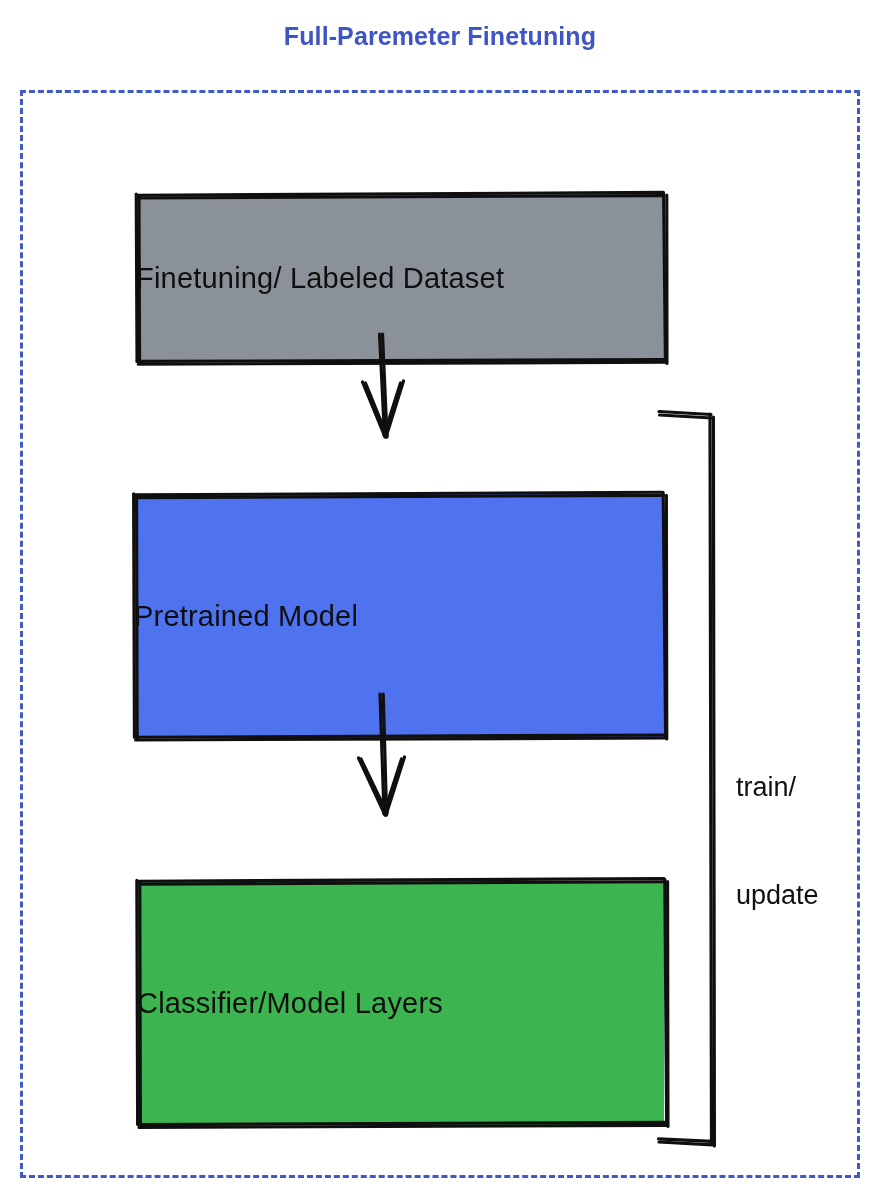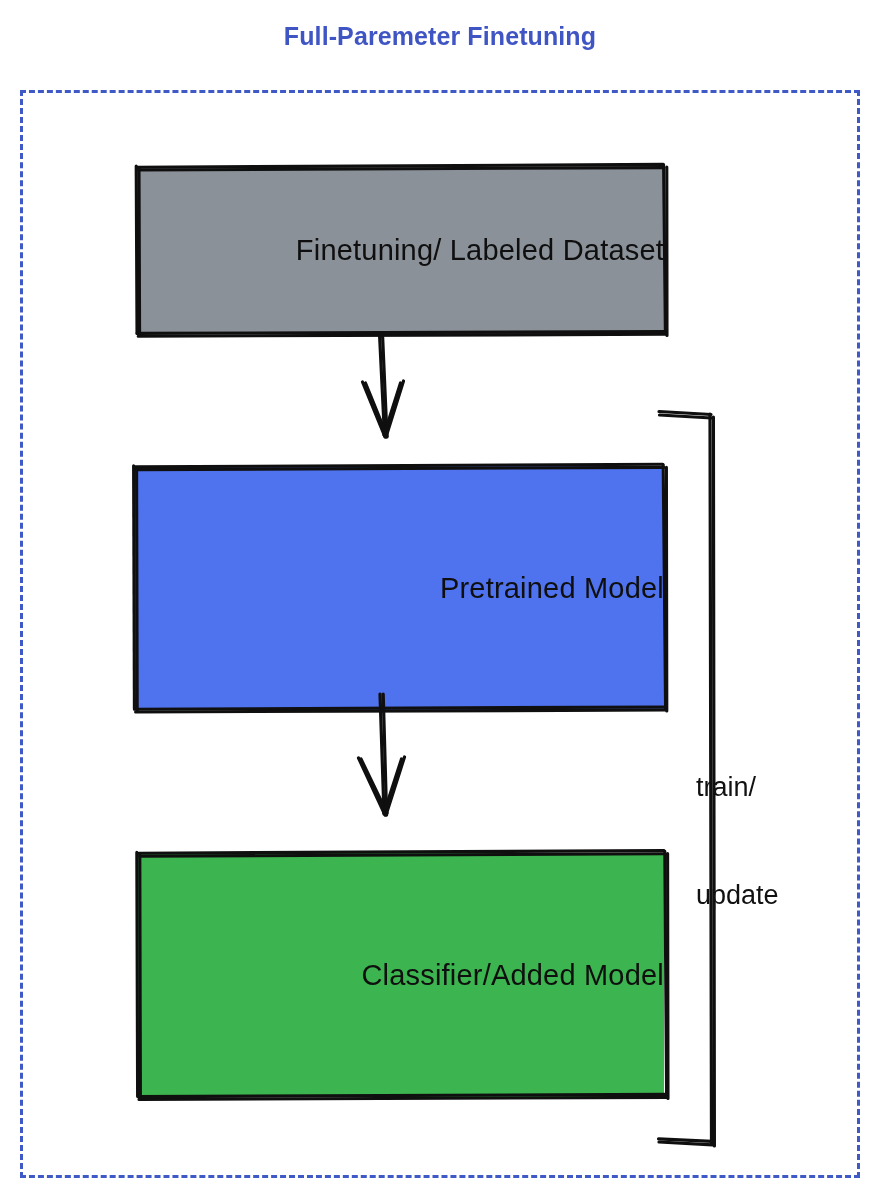--- a/index.html
+++ b/index.html
@@ -50,21 +50,22 @@
     background: transparent;
     pointer-events: none;
   }
 
   
   .node-box {
     position: absolute;
     box-sizing: border-box;
     display: flex;
     align-items: center;
-    justify-content: flex-end;
+    justify-content: flex-start;
+    margin-top: 28px;
   }
   .node-box .box-fill {
     position: absolute;
     inset: 0;
   }
   .node-label {
     position: relative;
     z-index: 3;
     font-size: 29px;
     font-weight: 400;
@@ -118,21 +119,21 @@
     width: 880px;
     height: 1200px;
     overflow: visible;
     z-index: 4;
     pointer-events: none;
   }
 
   
   .edge-label {
     position: absolute;
-    left: 696px;
+    left: 736px;
     top: 697px;
     font-size: 27px;
     line-height: 36px;
     color: #111111;
     white-space: pre;
     user-select: none;
     z-index: 5;
   }
   .edge-label span { display: block; }
 </style>
@@ -186,21 +187,21 @@
         <path d="M15.6 14.2 L541.0 11.6"></path>
         <path d="M16.8 17.2 L542.2 14.8"></path>
         <path d="M541.8 12.2 L543.6 257.6"></path>
         <path d="M544.6 14.6 L545.0 259.4"></path>
         <path d="M544.2 258.4 L16.0 260.4"></path>
         <path d="M542.8 255.4 L14.8 257.6"></path>
         <path d="M14.6 257.0 L13.8 13.4"></path>
         <path d="M17.4 259.4 L16.8 16.0"></path>
       </g>
     </svg>
-    <div class="node-label">Classifier/Added Model</div>
+    <div class="node-label">Classifier/Model Layers</div>
   </div>
 
   <svg id="connectors" viewBox="0 0 880 1200" preserveAspectRatio="none">
 
     <g fill="none" stroke="#0f0f0f" stroke-width="3.2" stroke-linecap="round" stroke-linejoin="round">
       <path d="M379.5 334 L384.5 436"></path>
       <path d="M382.5 334 L387.0 437"></path>
       <path d="M362.5 382 L385.0 437"></path>
       <path d="M365.5 383 L387.0 436"></path>
       <path d="M403.5 381 L386.0 437"></path>

